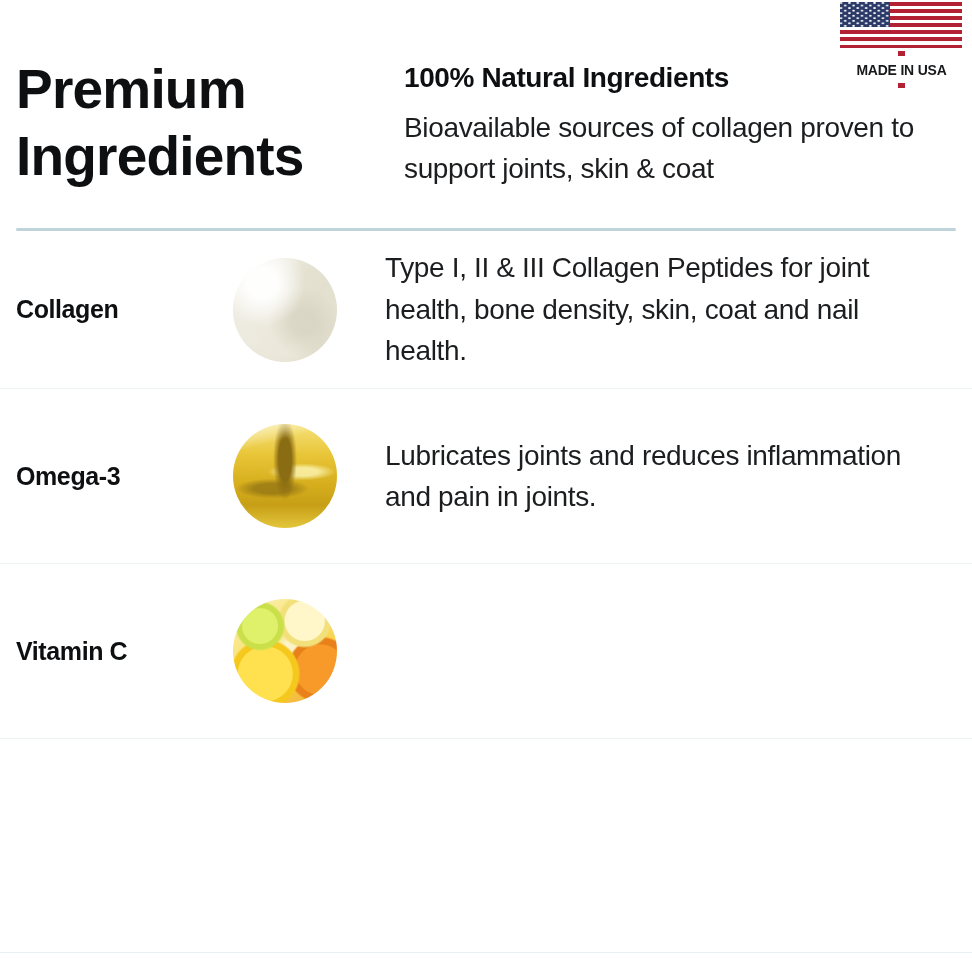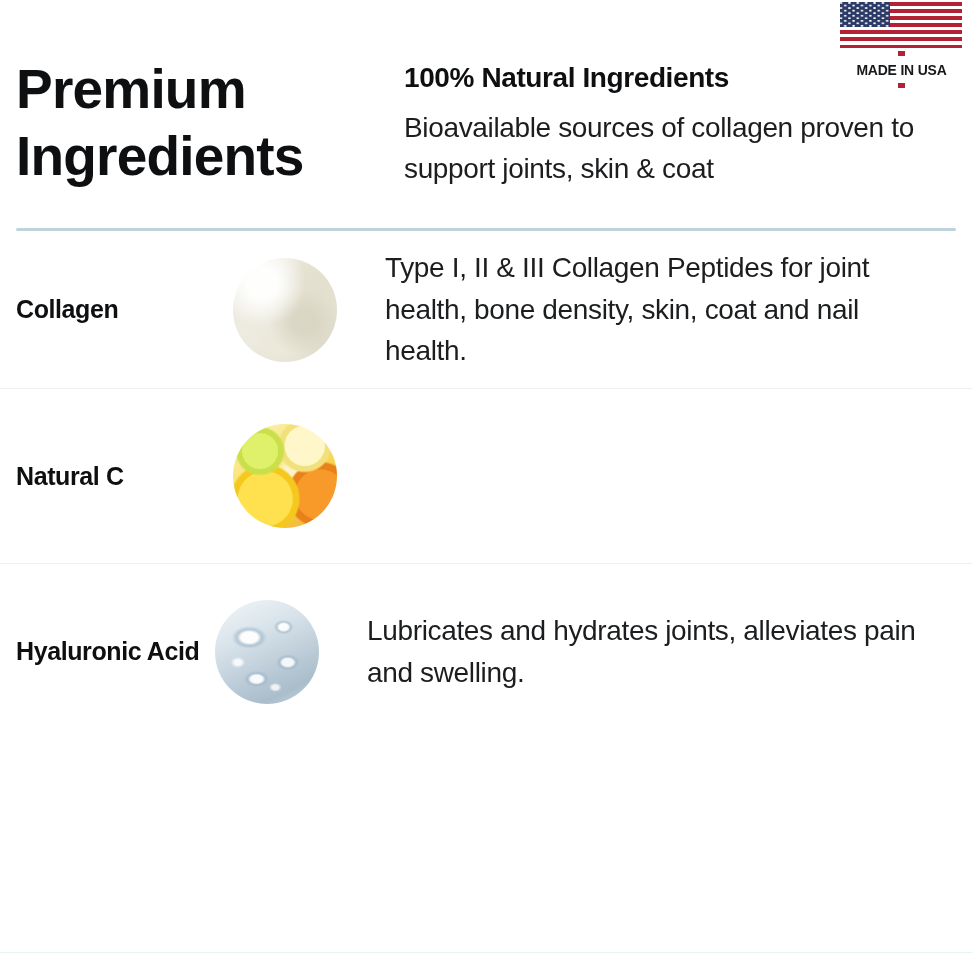--- a/index.html
+++ b/index.html
@@ -254,33 +254,33 @@
   <div class="rows">
 
     <div class="row" style="height:158px">
       <div class="row-name">Collagen</div>
       <div class="row-thumb">
         <div class="thumb art-collagen"></div>
       </div>
       <div class="row-desc">Type I, II &amp; III Collagen Peptides for joint health, bone density, skin, coat and nail health.</div>
     </div>
 
-
     <div class="row" style="height:175px">
-      <div class="row-name">Natural C</div>
+      <div class="row-name">Omega-3</div>
+      <div class="row-thumb">
+        <div class="thumb art-omega"></div>
+      </div>
+      <div class="row-desc">Lubricates joints and reduces inflammation and pain in joints.</div>
+    </div>
+
+    <div class="row" style="height:175px">
+      <div class="row-name">Vitamin C</div>
       <div class="row-thumb">
         <div class="thumb art-vitc"></div>
       </div>
     </div>
 
-    <div class="row" style="height:175px;border-bottom:none">
-      <div class="row-name" style="max-width:215px">Hyaluronic Acid</div>
-      <div class="row-thumb">
-        <div class="thumb art-hyaluronic"></div>
-      </div>
-      <div class="row-desc">Lubricates and hydrates joints, alleviates pain and swelling.</div>
-    </div>
 
   </div>
 
   <div class="bottom-divider"></div>
 
 </div>
 
 </body></html>

